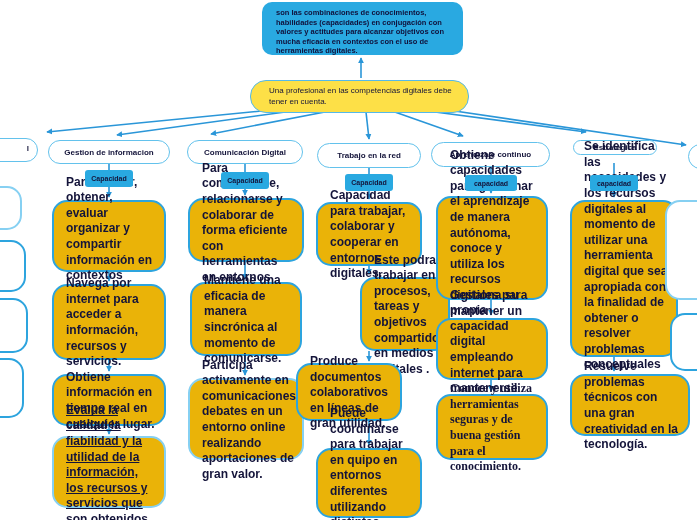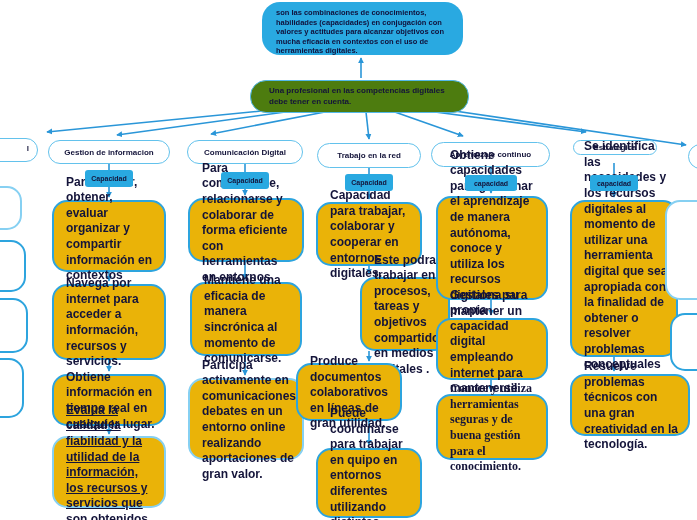--- a/index.html
+++ b/index.html
@@ -5,27 +5,27 @@
   html,body{margin:0;padding:0;background:#ffffff;}
   .canvas{
     position:relative;width:697px;height:520px;overflow:hidden;
     background:#ffffff;
     font-family:"Liberation Sans",sans-serif;
     color:#14143a;
   }
   .wires{position:absolute;left:0;top:0;width:697px;height:520px;z-index:1;}
   .box{position:absolute;box-sizing:border-box;z-index:2;}
   .bluebox{
-    background:#29a9e1;border-radius:18px;
+    background:#29a9e1;border-radius:10px;
     font-size:7.5px;font-weight:bold;line-height:1.28;
     padding:6px 12px 4px 14px;color:#10103a;
   }
   .mainbox{
-    background:#4d7c0f;border:1.5px solid #54b9e9;border-radius:16px;
-    font-size:8px;font-weight:bold;line-height:1.35;
+    background:#fde047;border:1.5px solid #54b9e9;border-radius:16px;
+    font-size:8px;font-weight:normal;line-height:1.35;
     padding:5px 10px 4px 18px;display:flex;align-items:center;
   }
   .category{
     background:#ffffff;border:1.5px solid #63c2ec;border-radius:13px;
     font-size:8px;font-weight:bold;
     display:flex;align-items:center;justify-content:center;text-align:center;
     padding:0 4px;
   }
   .cap{
     background:#29a9e1;border-radius:3px;

